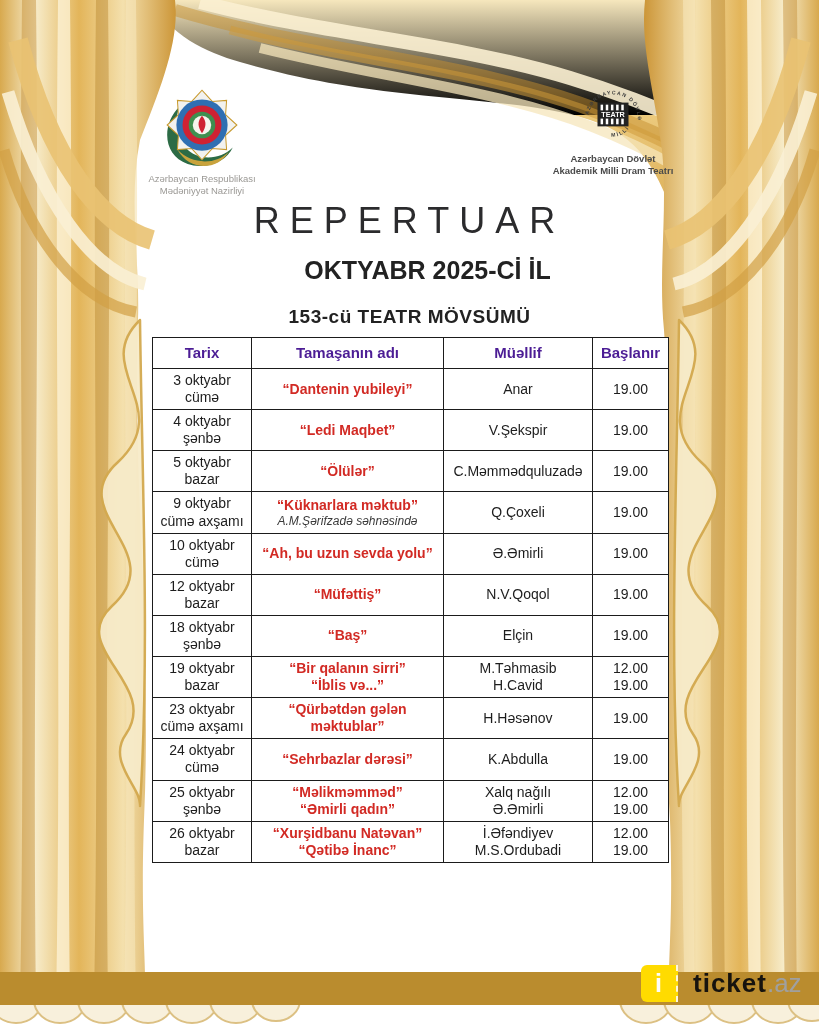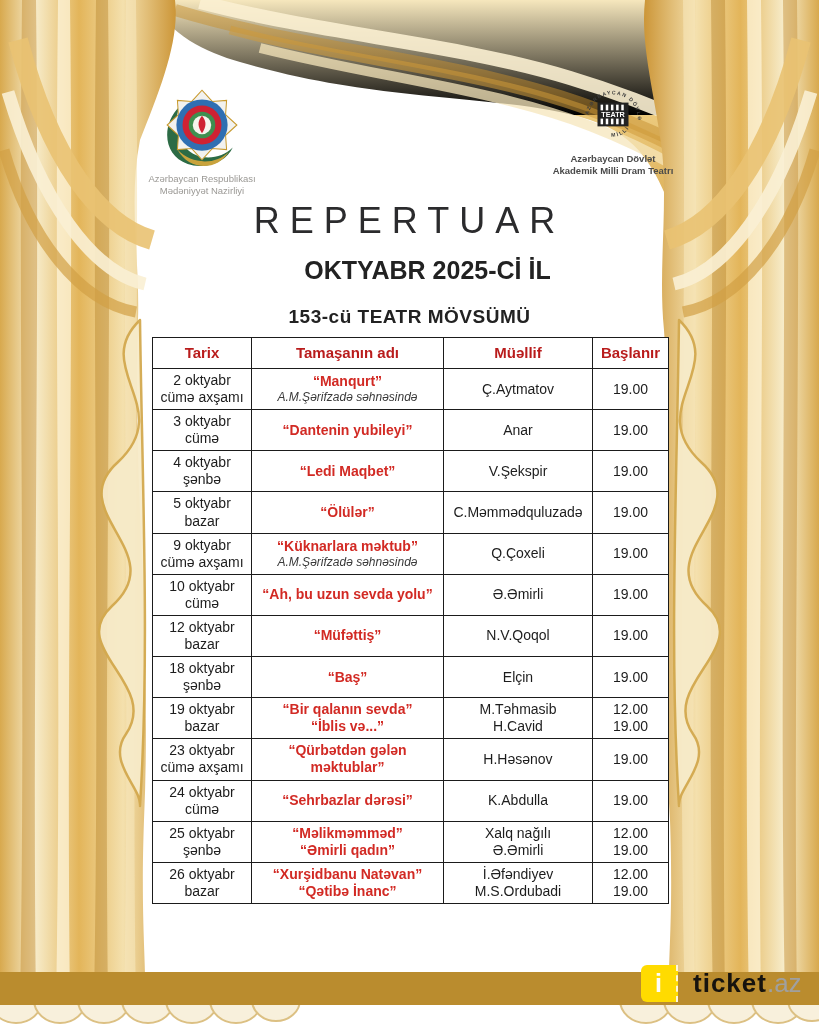--- a/index.html
+++ b/index.html
@@ -34,21 +34,21 @@
 
   
   .rep-table{
     position:absolute;left:152px;top:337px;width:516px;
     border-collapse:collapse;table-layout:fixed;background:#fff;
   }
   .rep-table th,.rep-table td{
     border:1.6px solid #1b1b1b;text-align:center;vertical-align:middle;
     padding:3px 2px;line-height:1.22;
   }
-  .rep-table th{font-size:15px;font-weight:bold;height:24px;color:#b91c1c;}
+  .rep-table th{font-size:15px;font-weight:bold;height:24px;color:#4c1d95;}
   .c-date{font-size:14px;color:#1d1d1d;}
   .play-title{font-size:14px;font-weight:bold;color:#d22a24;}
   .stage-note{font-size:12px;font-style:italic;color:#3a3a3a;}
   .c-author{font-size:14px;color:#1d1d1d;}
   .c-time{font-size:14px;color:#1d1d1d;}
 
   
   .brand{position:absolute;left:641px;top:962px;height:42px;display:flex;align-items:center;}
   .brand-i{
     width:37px;height:37px;background:#ffdb00;border-radius:6px 0 0 6px;
@@ -205,36 +205,20 @@
         <tr>
           <th>Tarix</th>
           <th>Tamaşanın adı</th>
           <th>Müəllif</th>
           <th>Başlanır</th>
         </tr>
       </thead>
       <tbody>
           <tr>
             <td class="c-date">
-              <div>2 oktyabr</div>
-              <div>cümə axşamı</div>
-            </td>
-            <td class="c-title">
-              <div class="play-title">“Manqurt”</div>
-              <div class="stage-note">A.M.Şərifzadə səhnəsində</div>
-            </td>
-            <td class="c-author">
-              <div>Ç.Aytmatov</div>
-            </td>
-            <td class="c-time">
-              <div>19.00</div>
-            </td>
-          </tr>
-          <tr>
-            <td class="c-date">
               <div>3 oktyabr</div>
               <div>cümə</div>
             </td>
             <td class="c-title">
               <div class="play-title">“Dantenin yubileyi”</div>
             </td>
             <td class="c-author">
               <div>Anar</div>
             </td>
             <td class="c-time">
@@ -331,21 +315,21 @@
             <td class="c-time">
               <div>19.00</div>
             </td>
           </tr>
           <tr>
             <td class="c-date">
               <div>19 oktyabr</div>
               <div>bazar</div>
             </td>
             <td class="c-title">
-              <div class="play-title">“Bir qalanın sevda”</div>
+              <div class="play-title">“Bir qalanın sirri”</div>
               <div class="play-title">“İblis və...”</div>
             </td>
             <td class="c-author">
               <div>M.Təhmasib</div>
               <div>H.Cavid</div>
             </td>
             <td class="c-time">
               <div>12.00</div>
               <div>19.00</div>
             </td>

